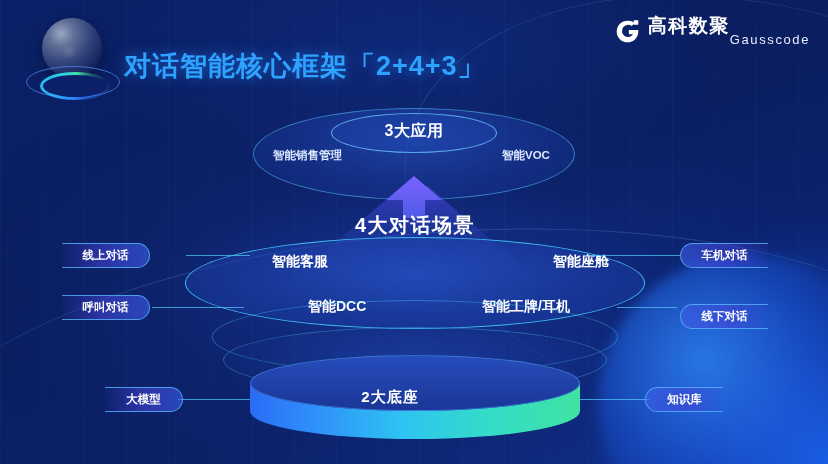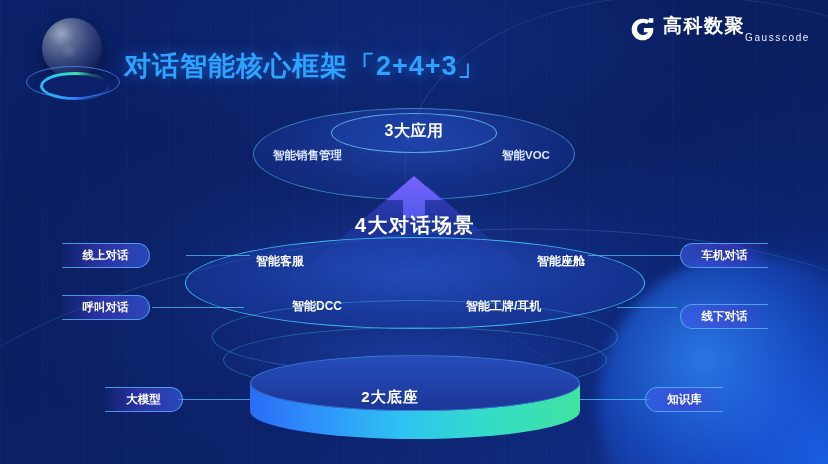--- a/index.html
+++ b/index.html
@@ -120,21 +120,21 @@
   .logo-mark { width: 27px; height: 27px; flex: none; }
   .logo-text { display: flex; flex-direction: row; line-height: 1; }
   .logo-cn {
     color: #ffffff;
     font-size: 19px;
     font-weight: bold;
     letter-spacing: 1.5px;
   }
   .logo-en {
     color: #e8eefc;
-    font-size: 10px;
+    font-size: 13px;
     letter-spacing: 1.6px;
     margin-top: 17px;
   }
 
   
   .ellipse {
     position: absolute;
     border-radius: 50%;
     box-sizing: border-box;
   }
@@ -220,23 +220,24 @@
     font-size: 20px;
     font-weight: bold;
     letter-spacing: 1.5px;
   }
   .sc-1 { position:absolute; left:256px; top:253px; }
   .sc-2 { position:absolute; left:537px; top:253px; }
   .sc-3 { position:absolute; left:292px; top:298px; }
   .sc-4 { position:absolute; left:466px; top:298px; }
   .sc-lbl {
     color: #ffffff;
-    font-size: 12px;
+    font-size: 14px;
     font-weight: bold;
     white-space: nowrap;
+    margin-left: 16px;
   }
 
   
   .ring-a {
     left: 212px; top: 300px;
     width: 406px; height: 74px;
     border: 1px solid rgba(70,190,235,0.42);
   }
   .ring-b {
     left: 223px; top: 327px;

